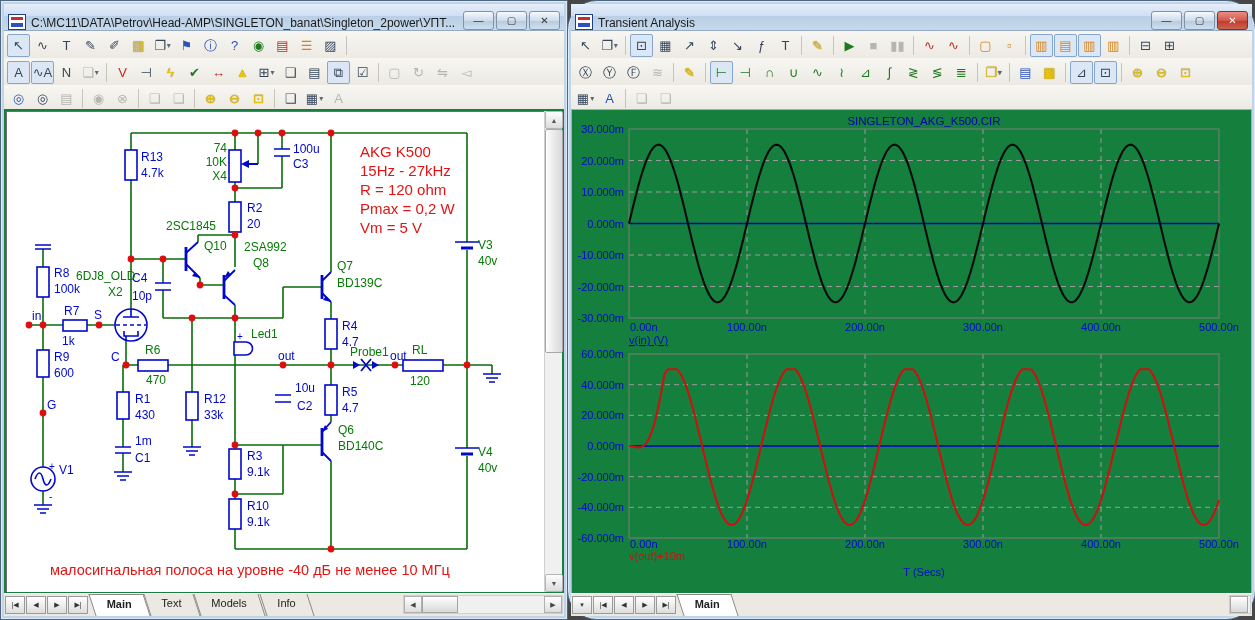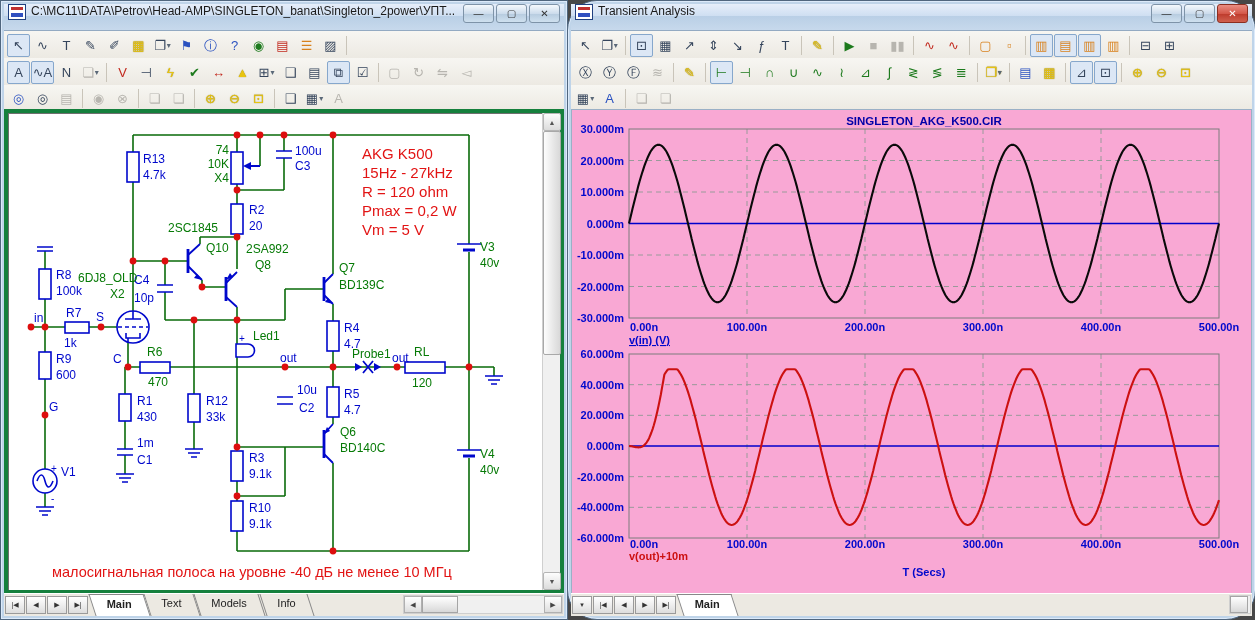--- a/index.html
+++ b/index.html
@@ -1,21 +1,21 @@
 <!DOCTYPE html>
 <html><head>
 <meta charset="utf-8">
 <style>
   html,body{margin:0;padding:0;width:1255px;height:620px;overflow:hidden;background:#474747;
     font-family:"Liberation Sans","DejaVu Sans",sans-serif;font-size:11px;color:#222;}
   .window{position:absolute;top:0;height:618px;background:#bfd4e9;border:1px solid #50667e;
     box-shadow:inset 0 0 0 1px #dceafa;}
   #leftwin{left:0;width:566px;}
   #rightwin{left:567px;width:687px;border-radius:30px;}
-  .titlebar{position:absolute;left:3px;right:3px;top:3px;height:26px;display:flex;align-items:flex-start;
+  .titlebar{position:absolute;left:3px;right:3px;top:3px;height:26px;display:flex;align-items:flex-end;
     background:linear-gradient(#e6eefa 0%,#cfdff2 45%,#b9cfe6 46%,#c7d9ec 100%);
     border-bottom:1px solid #93aac2;padding:0 4px;gap:5px;}
   .apptitle{flex:1;font-size:12px;color:#1a1a1a;white-space:nowrap;overflow:hidden;}
   .appicon{width:16px;height:14px;background:#fff;border:1px solid #204080;position:relative;flex:none;}
   .appicon:before{content:"";position:absolute;left:2px;top:2px;right:2px;height:3px;background:#c03030;}
   .appicon:after{content:"";position:absolute;left:2px;bottom:2px;right:2px;height:4px;background:#3050c0;}
   .ctrls{display:flex;gap:2px;flex:none;}
   .ctrlbtn{width:29px;height:17px;border:1px solid #7e93a8;border-radius:3px;display:flex;align-items:center;
     justify-content:center;font-size:10px;color:#333;background:linear-gradient(#f5f9fd,#cddcec 50%,#b6cbdf 51%,#cfe0ef);}
   .ctrlbtn.close-red{background:linear-gradient(#e98e83,#d4584a 50%,#bd3a2b 51%,#d0604f);color:#fff;border-color:#8c2e20;font-weight:bold;}
@@ -25,21 +25,21 @@
   .tbtn{min-width:21px;height:21px;display:inline-flex;align-items:center;justify-content:center;
     border:1px solid transparent;border-radius:2px;font-size:13px;color:#35455c;gap:0;}
   .tbtn .g{line-height:1;}
   .tbtn .dd{font-size:8px;color:#5a6878;margin-left:1px;}
   .tbtn.pressed{background:#dce7f5;border-color:#86a7cc;}
   .tbtn.disabled{color:#b7b5af;}
   .tbtn.green{color:#1d7a1d;}.tbtn.red{color:#c2291e;}.tbtn.orange{color:#d8821e;}
   .tbtn.gold{color:#e8c410;text-shadow:0 0 1px #7a6800;}.tbtn.blue{color:#2b52c0;}
   .tsep{width:1px;height:19px;background:#c9c4b9;margin:0 3px;flex:none;}
   .canvas{position:absolute;left:3px;top:108px;right:3px;bottom:25px;background:#fff;
-    border:4px solid #15803d;box-shadow:inset 1px 1px 0 #6f6f6f;}
+    border:2px solid #15803d;box-shadow:inset 1px 1px 0 #6f6f6f;}
   #schemsvg{position:absolute;left:2px;top:1px;}
   .vscroll{position:absolute;right:0;top:0;bottom:0;width:17px;background:#f0f0f0;border-left:1px solid #cfcfcf;}
   .sbtn{position:absolute;left:0;width:16px;height:16px;background:linear-gradient(#fdfdfd,#dcdcdc);
     border:1px solid #b5b5b5;border-radius:2px;font-size:7px;color:#555;display:flex;align-items:center;justify-content:center;}
   .vthumb{position:absolute;left:0;width:16px;background:linear-gradient(90deg,#fdfdfd,#d8d8d8);
     border:1px solid #a8a8a8;border-radius:2px;}
   .tabrow{position:absolute;left:3px;right:3px;bottom:3px;height:22px;background:#ece9e2;
     border-top:1px solid #fff;display:flex;align-items:stretch;font-size:11px;}
   .navbtn{width:18px;border:1px solid #9a9a9a;background:linear-gradient(#fff,#ddd);margin:2px 0 2px 1px;
     display:flex;align-items:center;justify-content:center;font-size:7px;color:#333;}
@@ -47,21 +47,21 @@
   .tab{position:relative;padding:3px 14px 0 14px;color:#222;transform:skewX(18deg);
     border-left:1px solid #888;border-right:1px solid #888;background:#ece9e2;}
   .tab>span{display:inline-block;transform:skewX(-18deg);}
   .tab.active{background:#fff;font-weight:bold;border-top:1px solid #888;z-index:2;}
   .hscroll{position:absolute;right:1px;bottom:2px;height:17px;background:#f0f0f0;border:1px solid #cfcfcf;
     display:flex;align-items:center;}
   .hbtn{width:16px;height:15px;background:linear-gradient(#fff,#ddd);border:1px solid #b0b0b0;font-size:7px;
     display:flex;align-items:center;justify-content:center;color:#444;flex:none;}
   .hthumb{width:34px;height:15px;background:linear-gradient(#fff,#d8d8d8);border:1px solid #a5a5a5;flex:none;}
   .htrack{flex:1;}
-  .plotarea{position:absolute;left:3px;top:108px;right:3px;bottom:25px;background:#f9a8d4;border:1px solid #9ab0c6;font-weight:bold;}
+  .plotarea{position:absolute;left:3px;top:108px;right:3px;bottom:25px;background:#15803d;border:1px solid #9ab0c6;}
   text{font-family:"Liberation Sans","DejaVu Sans",sans-serif;}
 </style>
 </head>
 <body>
 
 <div class="window" id="leftwin">
   <div class="titlebar">
     <span class="appicon"></span>
     <span class="apptitle">C:\MC11\DATA\Petrov\Head-AMP\SINGLETON_banat\Singleton_2power\УПТ...</span>
     <span class="ctrls">

